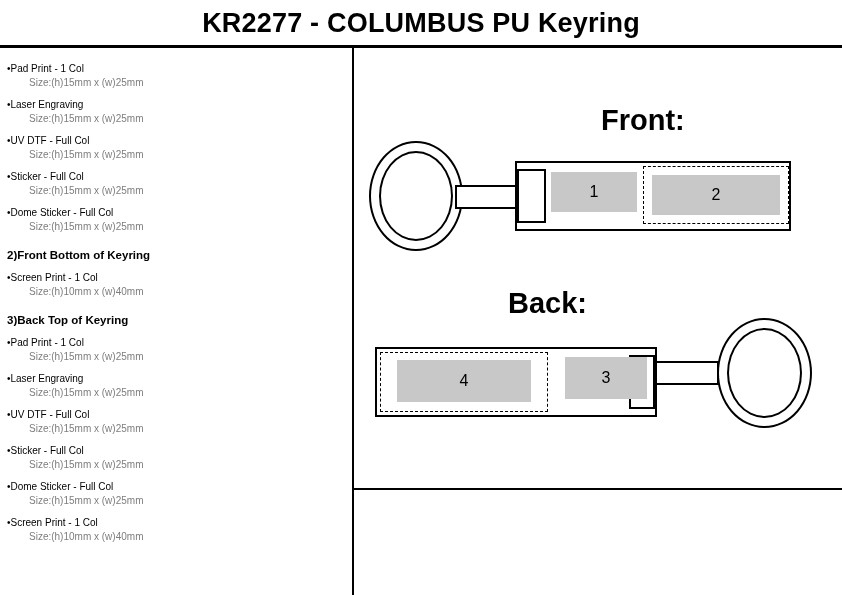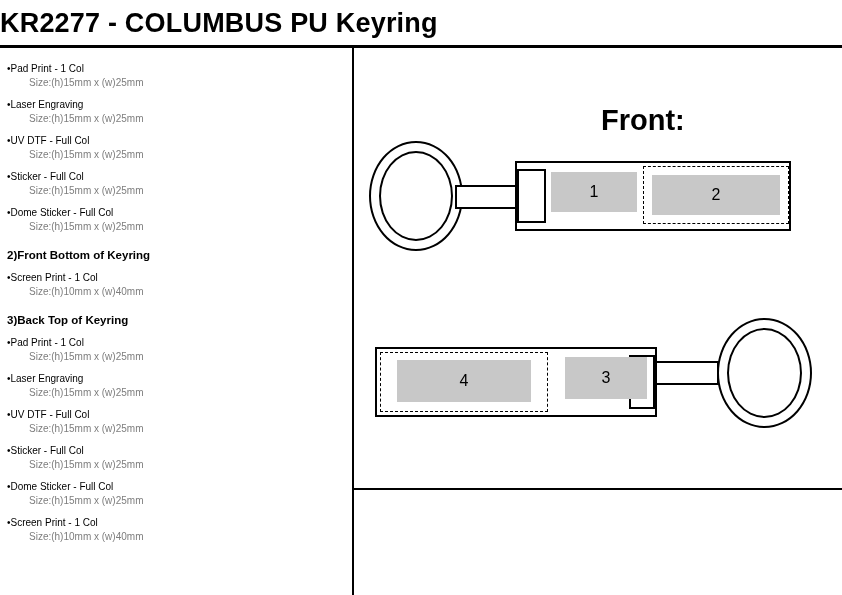--- a/index.html
+++ b/index.html
@@ -6,21 +6,21 @@
   html, body { background: #ffffff; }
   body {
     width: 842px; height: 595px;
     font-family: "Liberation Sans", sans-serif;
     color: #000;
   }
   .page { position: relative; width: 842px; height: 595px; overflow: hidden; background: #fff; }
 
   .title {
     position: absolute; top: 8px; left: 0; width: 100%;
-    text-align: left; font-size: 27px; font-weight: bold;
+    text-align: center; font-size: 27px; font-weight: bold;
     letter-spacing: 0.2px;
   }
   .rule-top  { position: absolute; top: 45px; left: 0; width: 842px; height: 3px; background: var(--line, #000); }
   .rule-vert { position: absolute; top: 45px; left: 352px; width: 2px; height: 550px; background: var(--line, #000); }
   .rule-right{ position: absolute; top: 488px; left: 352px; width: 490px; height: 2px; background: var(--line, #000); }
 
   
   .sidebar { position: absolute; top: 53px; left: 7px; width: 338px; }
   .sec-heading { font-size: 11.5px; line-height: 13px; font-weight: bold; margin-top: 16px; }
   .sec-heading.first { margin-top: 0; }
@@ -119,20 +119,21 @@
 
     <div class="ring-outer" style="left:369px; top:141px; width:94px; height:110px;"></div>
     <div class="ring-inner" style="left:379px; top:151px; width:74px; height:90px;"></div>
     <div class="bar" style="left:455px; top:185px; width:62px; height:24px;"></div>
     <div class="strap" style="left:515px; top:161px; width:276px; height:70px;"></div>
     <div class="clamp" style="left:517px; top:169px; width:29px; height:54px;"></div>
     <div class="area-gray" style="left:551px; top:172px; width:86px; height:40px;">1</div>
     <div class="area-dashed" style="left:643px; top:166px; width:146px; height:58px;"></div>
     <div class="area-gray" style="left:652px; top:175px; width:128px; height:40px;">2</div>
 
+    <div class="big-label" style="left:508px; top:287px;">Back:</div>
 
     <div class="ring-outer" style="left:717px; top:318px; width:95px; height:110px;"></div>
     <div class="ring-inner" style="left:727px; top:328px; width:75px; height:90px;"></div>
     <div class="bar" style="left:653px; top:361px; width:66px; height:24px;"></div>
     <div class="strap" style="left:375px; top:347px; width:282px; height:70px;"></div>
     <div class="clamp" style="left:629px; top:355px; width:26px; height:54px;"></div>
     <div class="area-dashed" style="left:380px; top:352px; width:168px; height:60px;"></div>
     <div class="area-gray" style="left:397px; top:360px; width:134px; height:42px;">4</div>
     <div class="area-gray" style="left:565px; top:357px; width:82px; height:42px;">3</div>
 

